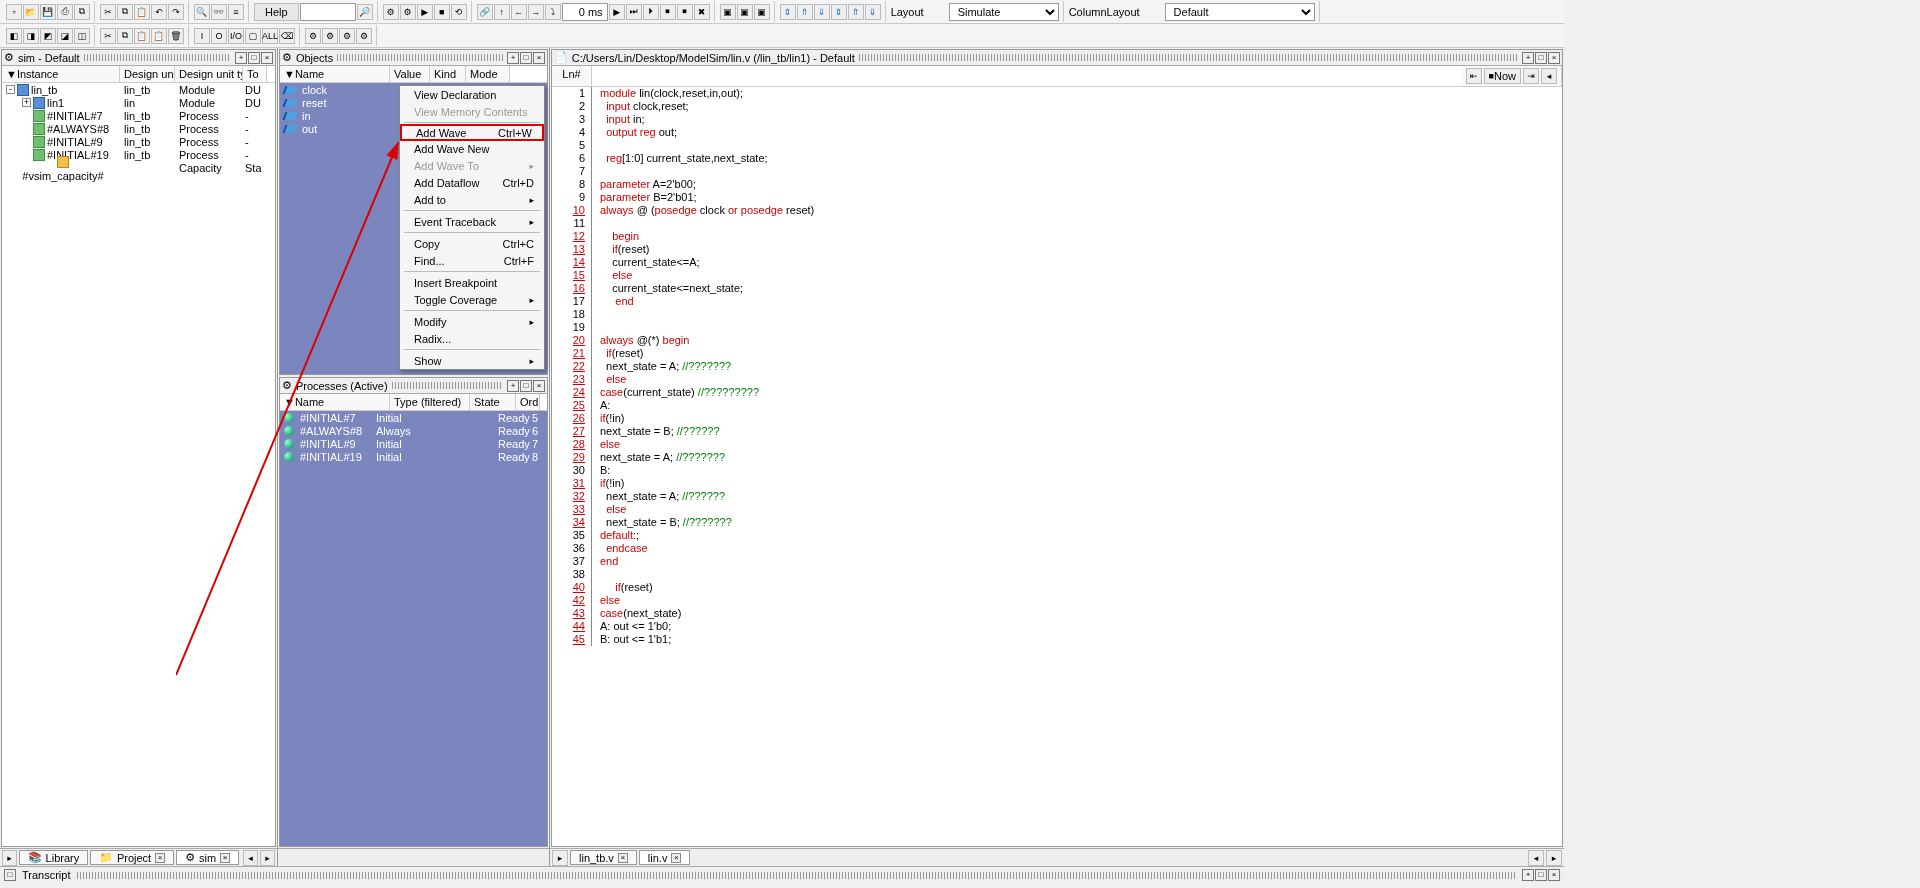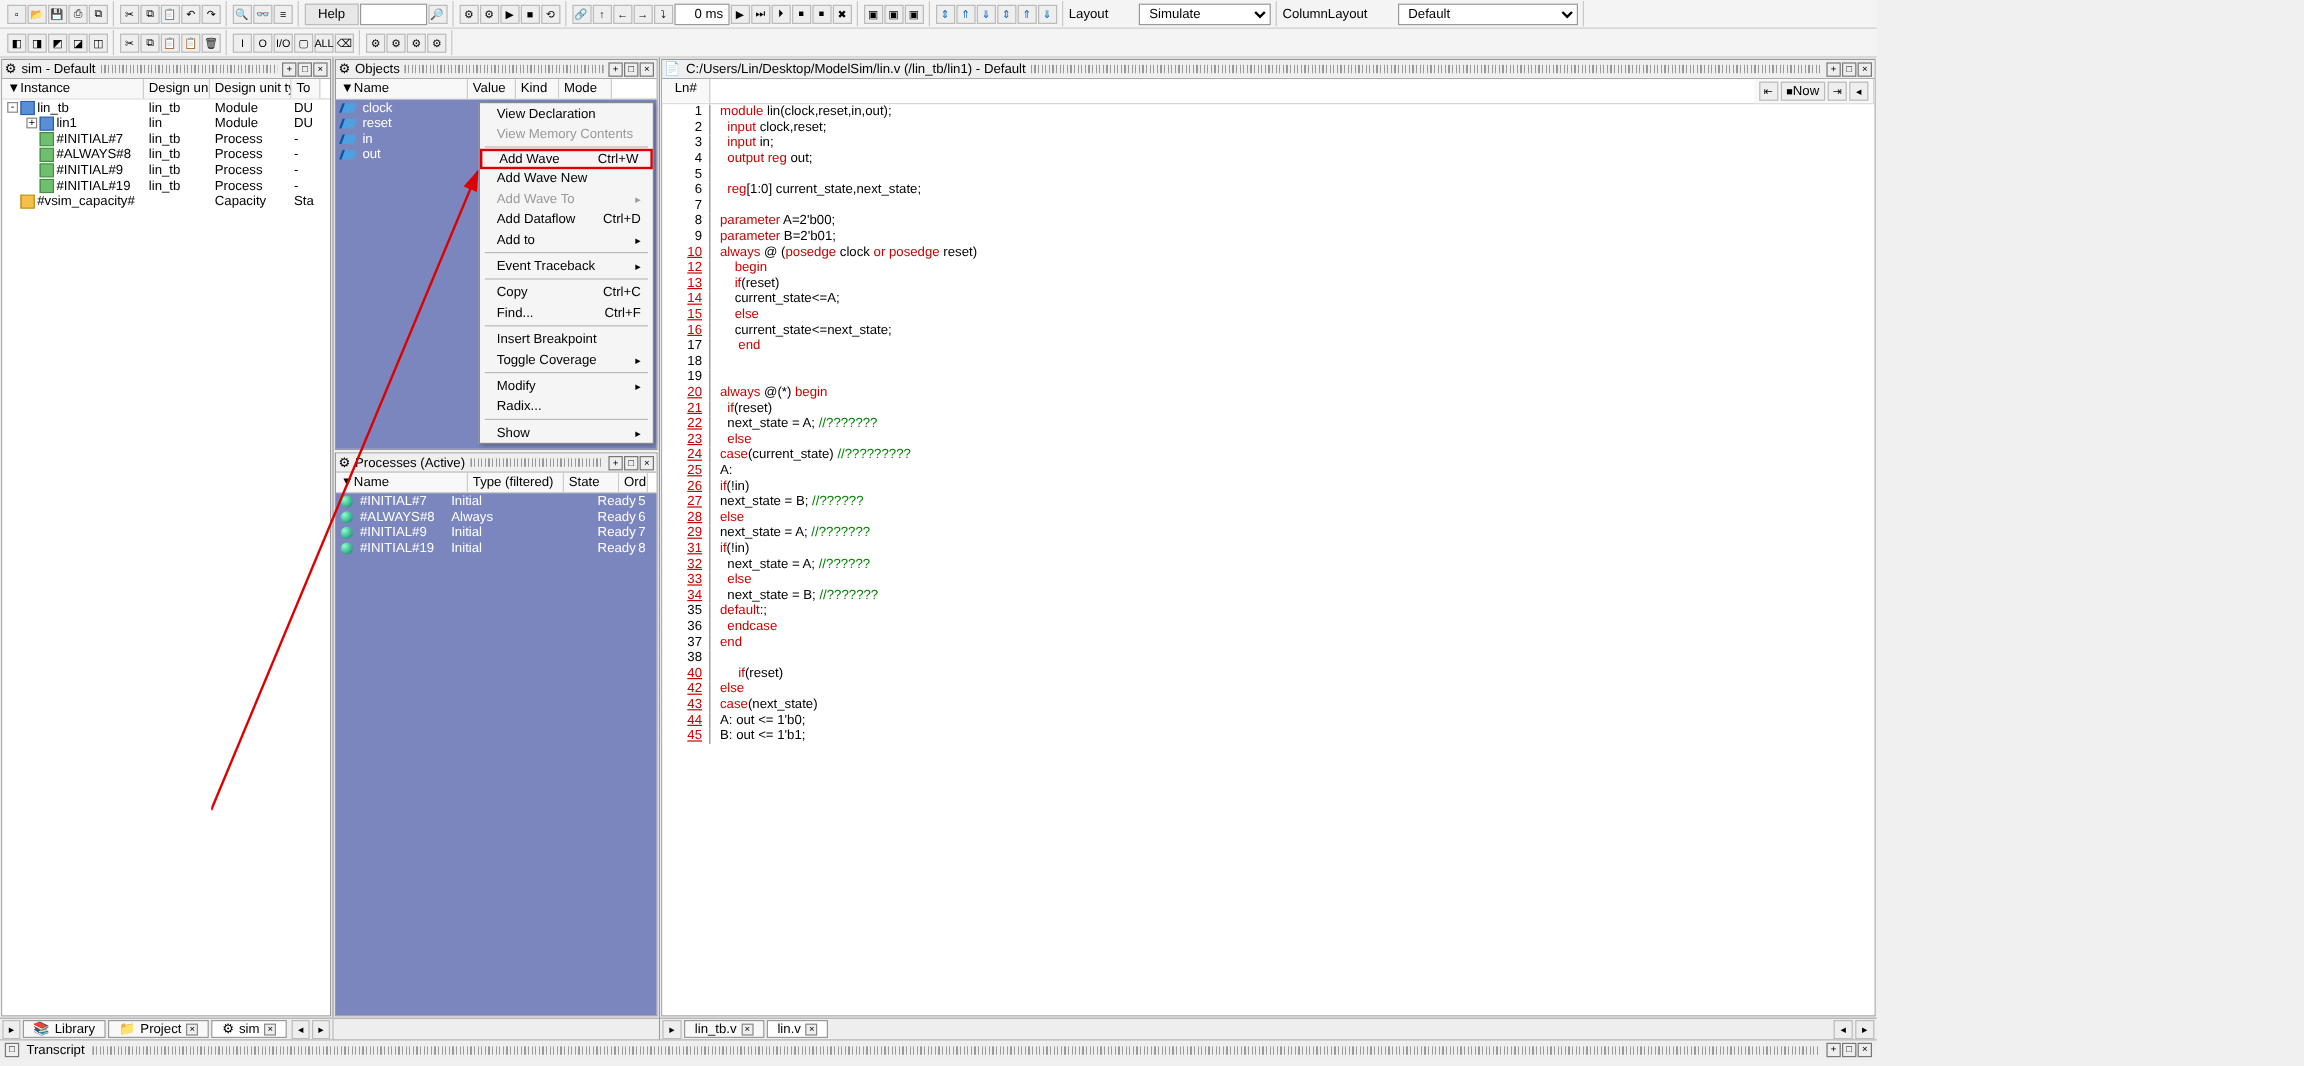--- a/index.html
+++ b/index.html
@@ -234,21 +234,21 @@
             <div class="c1" style="padding-left: 20px;">
               <span style="width: 9px; display: inline-block;"></span>
               <span class="icon-box icon-process"></span>
               <span>#INITIAL#19</span>
             </div>
             <div class="c2">lin_tb</div>
             <div class="c3">Process</div>
             <div class="c4">-</div>
           </div>
           <div class="treerow">
-            <div class="c1" style="padding-left: 4px;">
+            <div class="c1" style="padding-left: 4px; flex-direction: column;">
               <span style="width: 9px; display: inline-block;"></span>
               <span class="icon-box icon-cap"></span>
               <span>#vsim_capacity#</span>
             </div>
             <div class="c2"></div>
             <div class="c3">Capacity</div>
             <div class="c4">Sta</div>
           </div>
         </div>
     </div>
@@ -397,38 +397,40 @@
           <div class="codeline"><div class="gutter">1</div><div class="codetext"><span class="kw">module</span> lin(clock,reset,in,out);</div></div>
           <div class="codeline"><div class="gutter">2</div><div class="codetext">  <span class="kw">input</span> clock,reset;</div></div>
           <div class="codeline"><div class="gutter">3</div><div class="codetext">  <span class="kw">input</span> in;</div></div>
           <div class="codeline"><div class="gutter">4</div><div class="codetext">  <span class="kw">output reg</span> out;</div></div>
           <div class="codeline"><div class="gutter">5</div><div class="codetext"></div></div>
           <div class="codeline"><div class="gutter">6</div><div class="codetext">  <span class="kw">reg</span>[1:0] current_state,next_state;</div></div>
           <div class="codeline"><div class="gutter">7</div><div class="codetext"></div></div>
           <div class="codeline"><div class="gutter">8</div><div class="codetext"><span class="kw">parameter</span> A=2'b00;</div></div>
           <div class="codeline"><div class="gutter">9</div><div class="codetext"><span class="kw">parameter</span> B=2'b01;</div></div>
           <div class="codeline redln"><div class="gutter">10</div><div class="codetext"><span class="kw">always</span> @ (<span class="kw">posedge</span> clock <span class="kw">or</span> <span class="kw">posedge</span> reset)</div></div>
+          <div class="codeline"><div class="gutter">11</div><div class="codetext"></div></div>
           <div class="codeline redln"><div class="gutter">12</div><div class="codetext">    <span class="kw">begin</span></div></div>
           <div class="codeline redln"><div class="gutter">13</div><div class="codetext">    <span class="kw">if</span>(reset)</div></div>
           <div class="codeline redln"><div class="gutter">14</div><div class="codetext">    current_state&lt;=A;</div></div>
           <div class="codeline redln"><div class="gutter">15</div><div class="codetext">    <span class="kw">else</span></div></div>
           <div class="codeline redln"><div class="gutter">16</div><div class="codetext">    current_state&lt;=next_state;</div></div>
           <div class="codeline"><div class="gutter">17</div><div class="codetext">     <span class="kw">end</span></div></div>
           <div class="codeline"><div class="gutter">18</div><div class="codetext"></div></div>
           <div class="codeline"><div class="gutter">19</div><div class="codetext"></div></div>
           <div class="codeline redln"><div class="gutter">20</div><div class="codetext"><span class="kw">always</span> @(*) <span class="kw">begin</span></div></div>
           <div class="codeline redln"><div class="gutter">21</div><div class="codetext">  <span class="kw">if</span>(reset)</div></div>
           <div class="codeline redln"><div class="gutter">22</div><div class="codetext">  next_state = A; <span class="cm">//???????</span></div></div>
           <div class="codeline redln"><div class="gutter">23</div><div class="codetext">  <span class="kw">else</span></div></div>
           <div class="codeline redln"><div class="gutter">24</div><div class="codetext"><span class="kw">case</span>(current_state) <span class="cm">//?????????</span></div></div>
           <div class="codeline redln"><div class="gutter">25</div><div class="codetext">A:</div></div>
           <div class="codeline redln"><div class="gutter">26</div><div class="codetext"><span class="kw">if</span>(!in)</div></div>
           <div class="codeline redln"><div class="gutter">27</div><div class="codetext">next_state = B; <span class="cm">//??????</span></div></div>
           <div class="codeline redln"><div class="gutter">28</div><div class="codetext"><span class="kw">else</span></div></div>
           <div class="codeline redln"><div class="gutter">29</div><div class="codetext">next_state = A; <span class="cm">//???????</span></div></div>
+          <div class="codeline"><div class="gutter">30</div><div class="codetext">B:</div></div>
           <div class="codeline redln"><div class="gutter">31</div><div class="codetext"><span class="kw">if</span>(!in)</div></div>
           <div class="codeline redln"><div class="gutter">32</div><div class="codetext">  next_state = A; <span class="cm">//??????</span></div></div>
           <div class="codeline redln"><div class="gutter">33</div><div class="codetext">  <span class="kw">else</span></div></div>
           <div class="codeline redln"><div class="gutter">34</div><div class="codetext">  next_state = B; <span class="cm">//???????</span></div></div>
           <div class="codeline"><div class="gutter">35</div><div class="codetext"><span class="kw">default</span>:;</div></div>
           <div class="codeline"><div class="gutter">36</div><div class="codetext">  <span class="kw">endcase</span></div></div>
           <div class="codeline"><div class="gutter">37</div><div class="codetext"><span class="kw">end</span></div></div>
           <div class="codeline"><div class="gutter">38</div><div class="codetext"></div></div>
           <div class="codeline redln"><div class="gutter">40</div><div class="codetext">     <span class="kw">if</span>(reset)</div></div>
           <div class="codeline redln"><div class="gutter">42</div><div class="codetext"><span class="kw">else</span></div></div>

